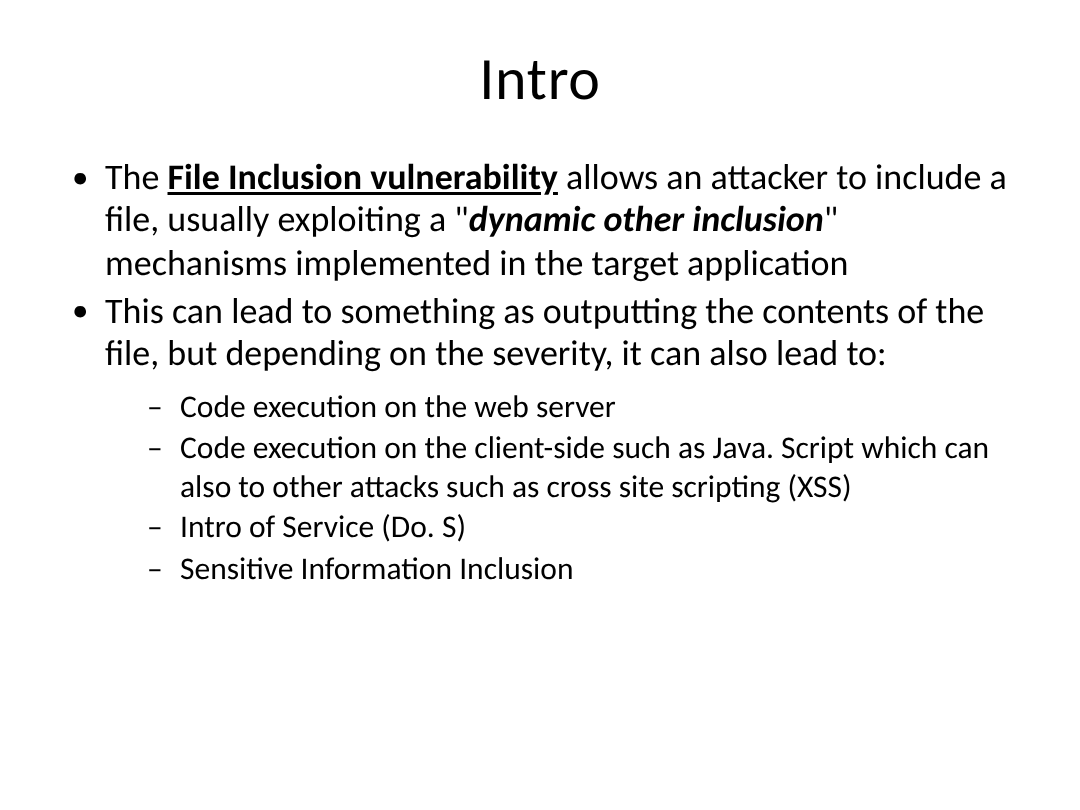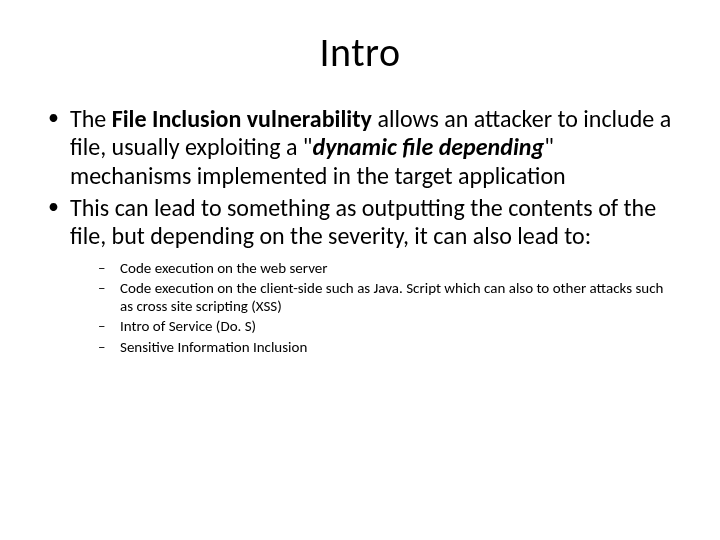--- a/index.html
+++ b/index.html
@@ -44,44 +44,44 @@
     font-size: 22px;
   }
   ul.level2 {
     list-style: none;
     margin: 8px 0 0 0;
     padding: 0 0 0 28px;
   }
   ul.level2 > li {
     position: relative;
     padding-left: 22px;
-    font-size: 15px;
+    font-size: 21px;
     line-height: 1.22;
     margin-bottom: 2px;
   }
   ul.level2 > li::before {
     content: "–";
     position: absolute;
     left: 0;
     top: 0;
   }
-  .b { font-weight: 700; }
+  .b { font-weight: 700; text-decoration: underline; }
   .bi { font-weight: 700; font-style: italic; }
 </style>
 </head>
 <body>
 
 <div class="slide">
 
   <h1 class="title">Intro</h1>
 
   <ul class="level1">
 
     <li>
-      <span>The </span><span class="b">File Inclusion vulnerability</span><span> allows an attacker to include a file, usually exploiting a "</span><span class="bi">dynamic file depending</span><span>" mechanisms implemented in the target application</span>
+      <span>The </span><span class="b">File Inclusion vulnerability</span><span> allows an attacker to include a file, usually exploiting a "</span><span class="bi">dynamic other inclusion</span><span>" mechanisms implemented in the target application</span>
     </li>
 
     <li>
       <span>This can lead to something as outputting the contents of the file, but depending on the severity, it can also lead to:</span>
 
       <ul class="level2">
         <li>Code execution on the web server</li>
         <li>Code execution on the client-side such as Java. Script which can also to other attacks such as cross site scripting (XSS)</li>
         <li>Intro of Service (Do. S)</li>
         <li>Sensitive Information Inclusion</li>

